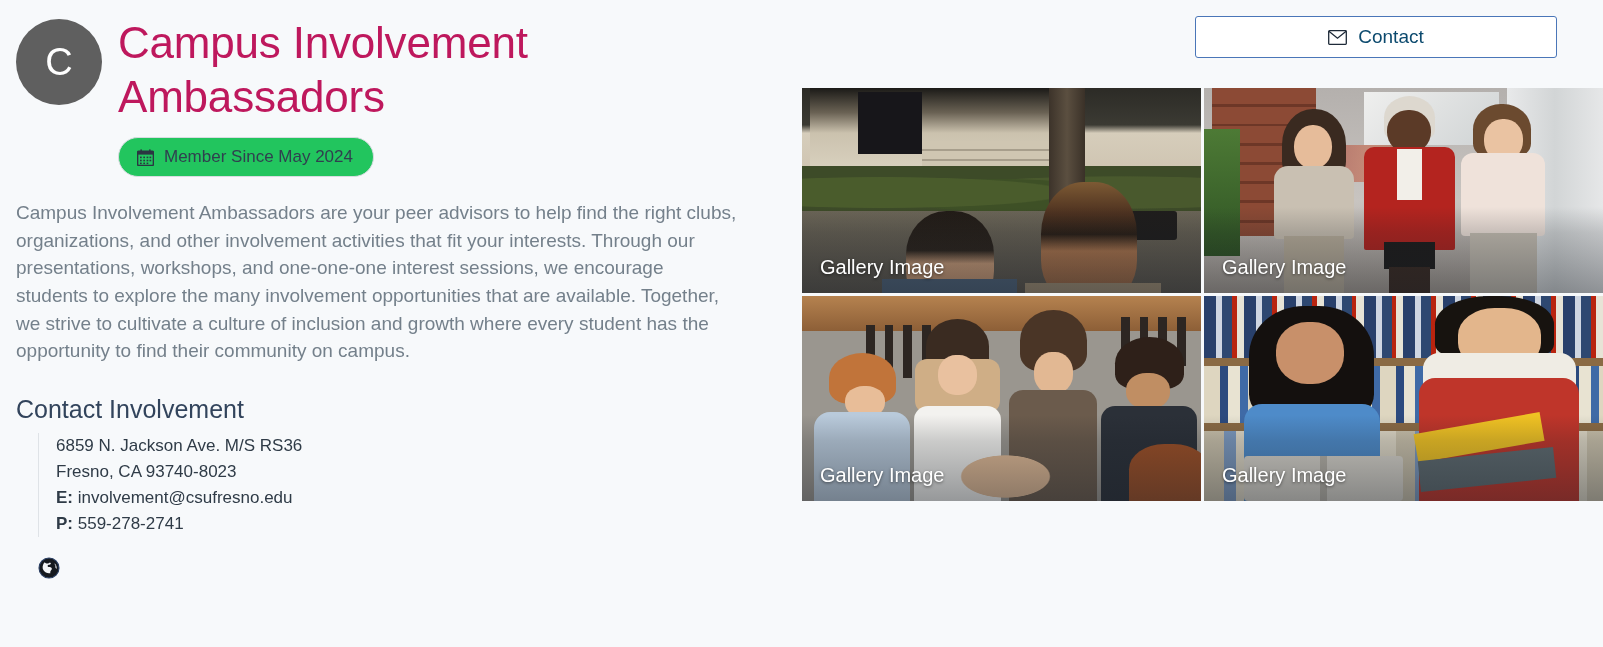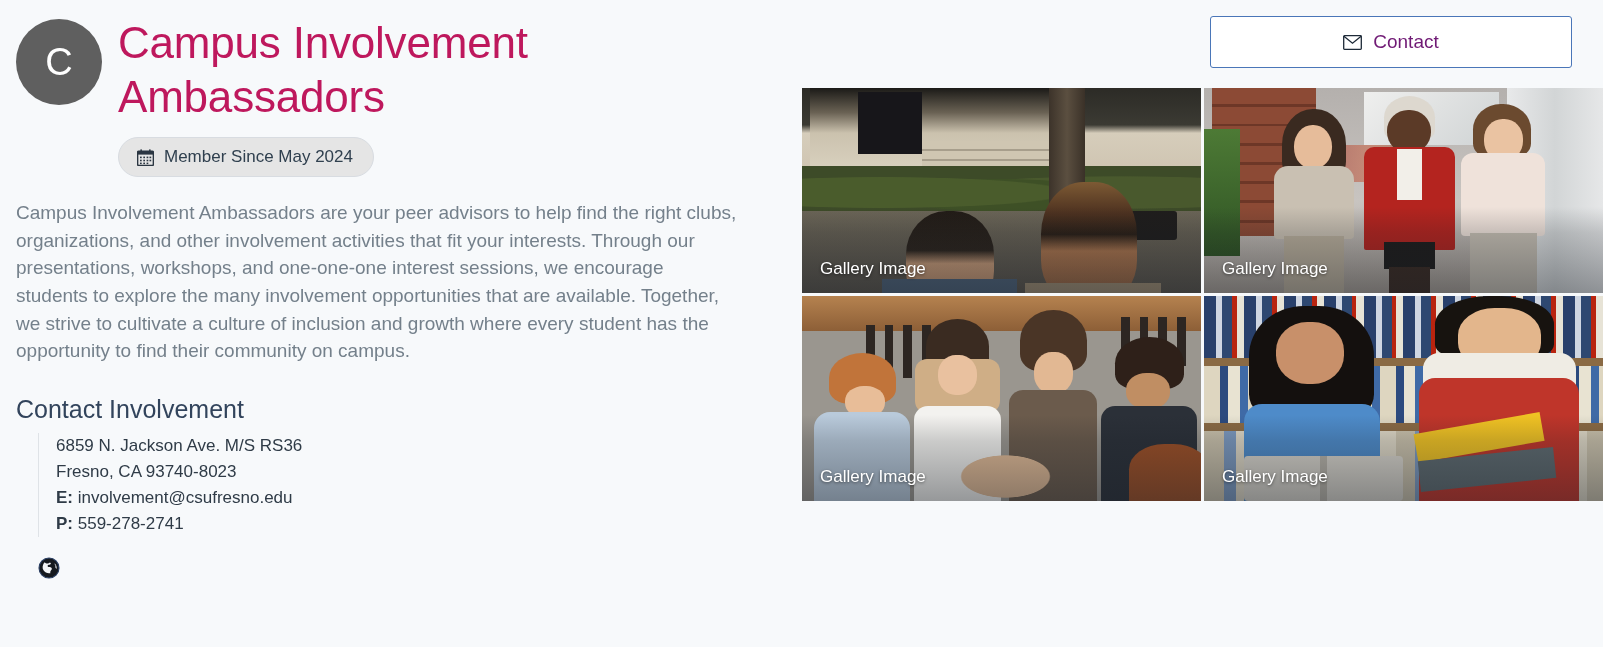--- a/index.html
+++ b/index.html
@@ -61,21 +61,21 @@
   }
 
   .member-badge {
     display: inline-flex;
     align-items: center;
     gap: 10px;
     margin-top: 14px;
     padding: 9px 20px 9px 18px;
     border: 1px solid #d8dce1;
     border-radius: 22px;
-    background: #e5e5e5;
+    background: #22c55e;
     font-size: 17px;
     color: #30404f;
   }
 
   .cal-icon {
     width: 17px;
     height: 17px;
     display: inline-block;
     position: relative;
     flex: 0 0 auto;
@@ -125,32 +125,31 @@
     cursor: pointer;
   }
   .globe-icon svg { display: block; }
 
   
   .contact-button {
     position: absolute;
     left: 1195px;
     top: 16px;
     width: 362px;
-    height: 52px;
+    height: 42px;
     background: #ffffff;
     border: 1px solid #4a76b8;
     border-radius: 3px;
     display: flex;
     align-items: center;
     justify-content: center;
     gap: 11px;
     font-size: 19px;
-    color: #701a75;
+    color: #0c4a6e;
     cursor: pointer;
-    margin-left: 15px;
   }
 
   .env-icon { width: 19px; height: 15px; display: inline-block; }
   .env-icon svg { display: block; }
 
   
   .gallery {
     position: absolute;
     left: 802px;
     top: 88px;
@@ -183,21 +182,21 @@
     height: 42%;
     background: linear-gradient(to bottom, rgba(20,26,33,0) 0%, rgba(20,26,33,0.18) 30%, rgba(22,28,36,0.42) 100%);
     pointer-events: none;
   }
 
   .gal-caption {
     position: absolute;
     left: 18px;
     bottom: 14px;
     color: #ffffff;
-    font-size: 17px;
+    font-size: 20px;
     font-weight: 400;
     text-shadow: 0 1px 3px rgba(0,0,0,0.55);
     z-index: 3;
   }
 
   .view-gallery-btn {
     position: absolute;
     left: 20px;
     top: 127px;
     width: 265px;

